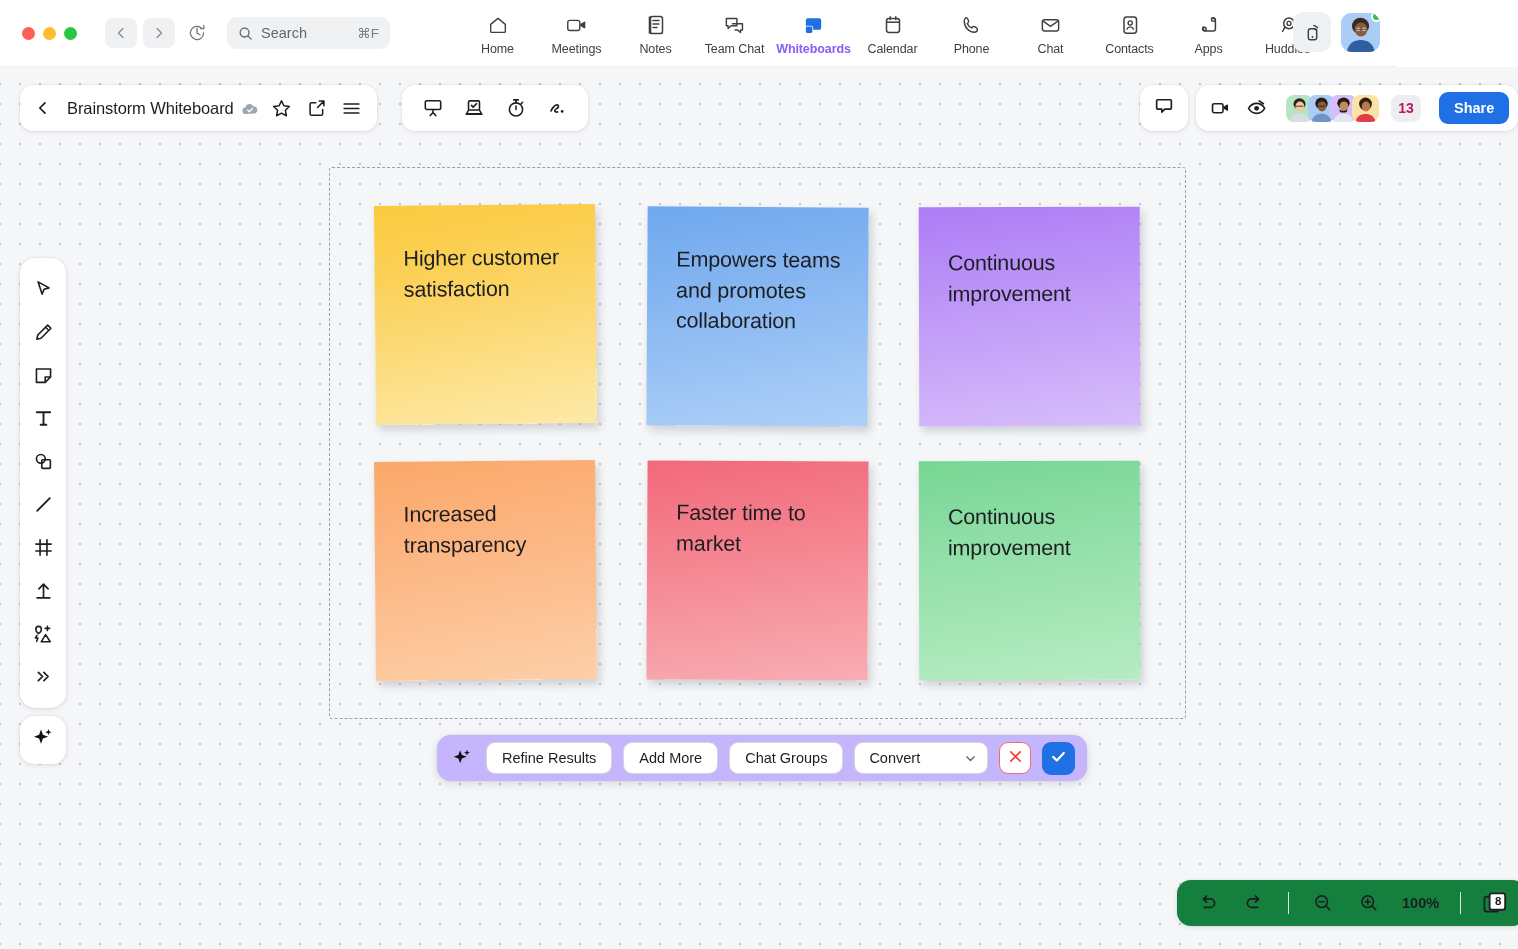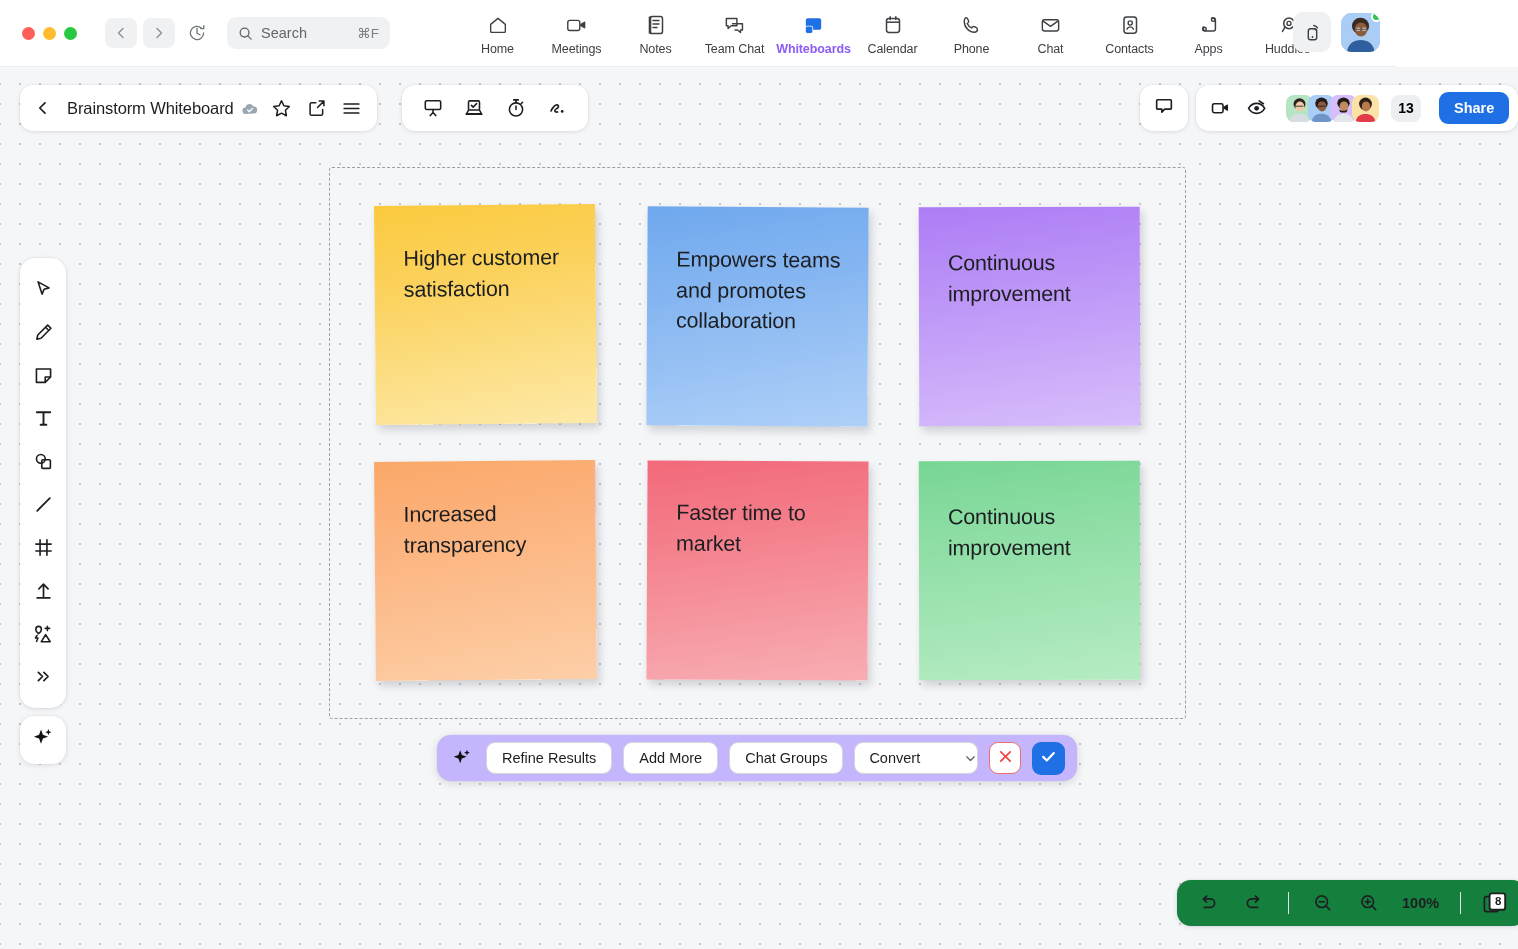--- a/index.html
+++ b/index.html
@@ -94,21 +94,21 @@
   .wb-right-pill {
     position: absolute; left: 1196px; top: 85px; height: 46px;
     background: #fff; border-radius: 13px; display: flex; align-items: center;
     padding: 0 9px 0 14px; gap: 14px;
     box-shadow: 0 1px 4px rgba(16,24,40,.10), 0 0 0 0.5px rgba(16,24,40,.04);
   }
   .avatars { display: flex; align-items: center; margin-left: 4px; }
   .av { width: 27px; height: 27px; border-radius: 8px; margin-right: -5px; overflow: hidden; position: relative; }
   .av svg { display: block; }
   .more-count {
-    width: 30px; height: 27px; border-radius: 8px; background: #eceef1; color: #000000;
+    width: 30px; height: 27px; border-radius: 8px; background: #eceef1; color: #be185d;
     font-size: 14px; font-weight: 600; display: flex; align-items: center; justify-content: center;
     margin-left: 3px;
   }
   .share-btn {
     height: 32px; padding: 0 15px; border-radius: 9px; background: #1f6fe5; color: #fff;
     font-size: 14.5px; font-weight: 700; display: flex; align-items: center; border: none;
     font-family: "Liberation Sans", sans-serif; cursor: pointer; margin-left: 4px;
   }
 
   
@@ -161,21 +161,21 @@
     background: #c4b5fd; border-radius: 14px; display: flex; align-items: center;
     padding: 0 12px; gap: 11px;
     box-shadow: 0 2px 8px rgba(16,24,40,.14), 0 0 0 0.5px rgba(16,24,40,.05);
   }
   .ai-chip {
     height: 32px; padding: 0 15px; border-radius: 9px; border: 1px solid #d3d6da;
     background: #fff; color: #1c1e21; font-size: 14.5px; display: flex; align-items: center;
     font-family: "Liberation Sans", sans-serif; cursor: pointer; white-space: nowrap;
   }
   .ai-select {
-    height: 32px; padding: 0 0 0 14px; border-radius: 9px; border: 1px solid #d3d6da;
+    height: 32px; padding: 0 10px 0 14px; border-radius: 9px; border: 1px solid #d3d6da;
     background: #fff; color: #1c1e21; font-size: 14.5px; display: flex; align-items: center;
     gap: 44px; cursor: pointer; white-space: nowrap;
   }
   .reject-btn {
     width: 32px; height: 32px; border-radius: 9px; border: 1px solid #ef6d6d; background: #fff;
     display: flex; align-items: center; justify-content: center; cursor: pointer;
   }
   .accept-btn {
     width: 33px; height: 33px; border-radius: 9px; background: #1f6fe5;
     display: flex; align-items: center; justify-content: center; cursor: pointer; border: none;

